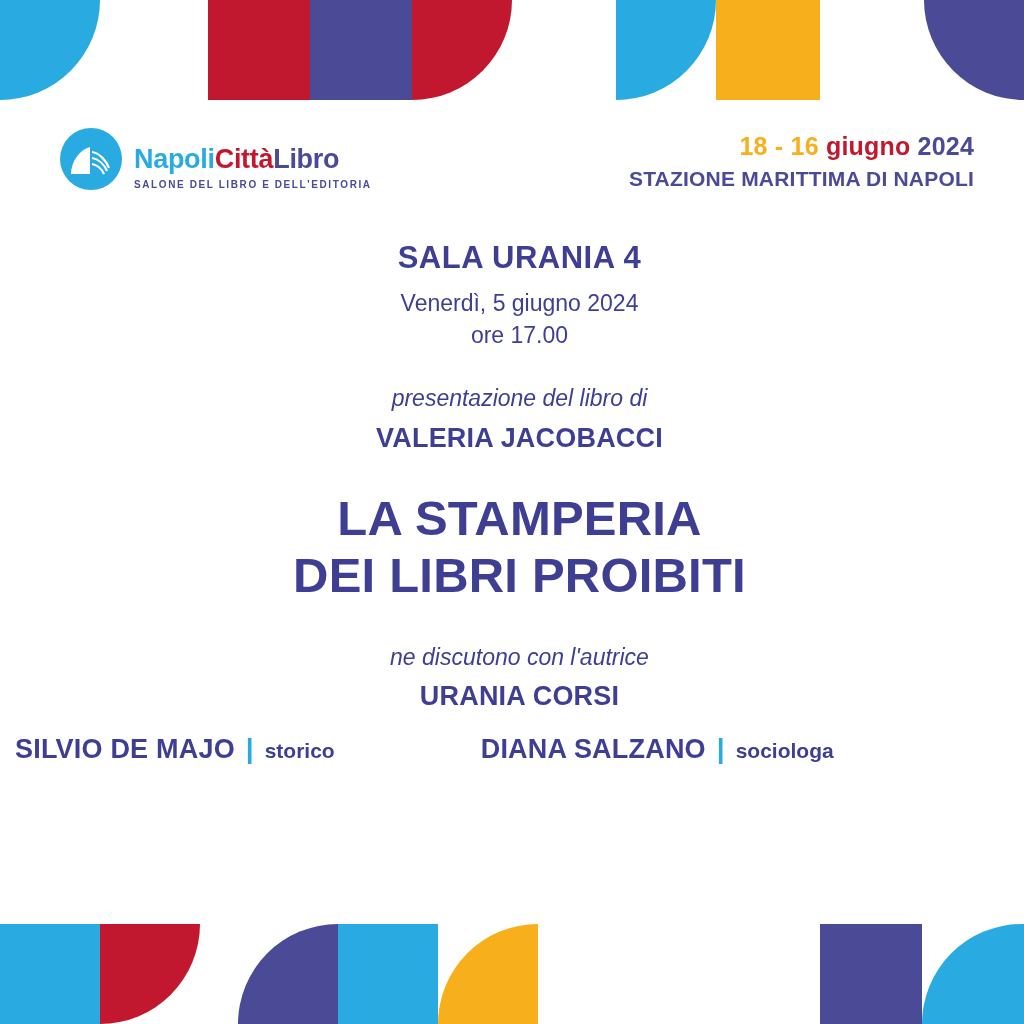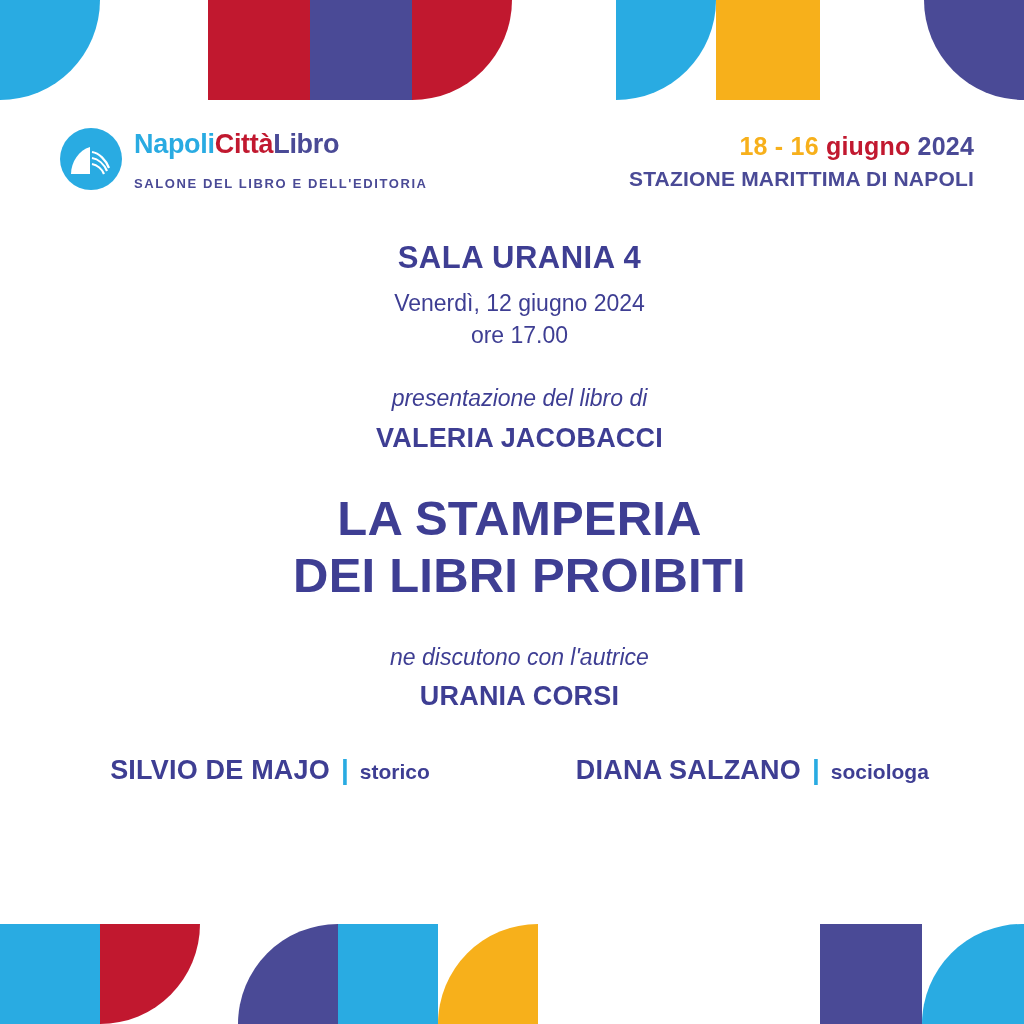--- a/index.html
+++ b/index.html
@@ -64,22 +64,22 @@
   }
   .logo-mark .page{
     position:absolute;left:9px;top:16px;width:44px;height:34px;
   }
   .logo-text{line-height:1;}
   .logo-title{font-size:27px;font-weight:bold;letter-spacing:-0.3px;}
   .logo-title .n{color:#29abe2;}
   .logo-title .c{color:#c1182f;}
   .logo-title .l{color:#4a4a96;}
   .logo-sub{
-    font-size:13px;font-weight:bold;color:#4a4a96;letter-spacing:1.6px;
-    margin-top:19px;
+    font-size:10px;font-weight:bold;color:#4a4a96;letter-spacing:1.6px;
+    margin-top:7px;
   }
 
   .event-info{position:absolute;right:50px;top:132px;text-align:right;}
   .ev-dates{font-size:25px;font-weight:bold;letter-spacing:0.2px;}
   .ev-dates .d1{color:#f7b01b;}
   .ev-dates .d2{color:#c1182f;}
   .ev-dates .d3{color:#4a4a96;}
   .ev-place{
     font-size:21px;font-weight:bold;color:#4a4a96;margin-top:6px;
     letter-spacing:0.2px;
@@ -93,21 +93,21 @@
   .pres{font-size:23px;font-style:italic;margin-top:36px;}
   .author{font-size:27px;font-weight:bold;margin-top:11px;letter-spacing:0.2px;}
   .book-title{
     font-size:49px;font-weight:bold;margin-top:36px;line-height:1.16;
     letter-spacing:0.2px;
   }
   .discuss{font-size:23px;font-style:italic;margin-top:40px;}
   .moderator{font-size:27px;font-weight:bold;margin-top:10px;letter-spacing:0.2px;}
 
   .guests{
-    display:flex;justify-content:center;gap:146px;margin-top:42px;
+    display:flex;gap:146px;margin-top:21px;
     align-items:baseline;
   }
   .guest{display:flex;align-items:baseline;gap:11px;}
   .guest .nm{font-size:27px;font-weight:bold;letter-spacing:0.2px;}
   .guest .bar{color:#29abe2;font-size:28px;font-weight:bold;}
   .guest .role{font-size:21px;font-weight:bold;}
 
   
   .pub{margin-top:56px;display:flex;flex-direction:column;align-items:center;}
   .pub-name{font-size:14px;margin-top:8px;color:#3e3e93;}
@@ -151,21 +151,21 @@
     </div>
   </div>
 
   <div class="event-info">
     <div class="ev-dates"><span class="d1">18 - 16</span> <span class="d2">giugno</span> <span class="d3">2024</span></div>
     <div class="ev-place">STAZIONE MARITTIMA DI NAPOLI</div>
   </div>
 
   <div class="content">
     <div class="hall">SALA URANIA 4</div>
-    <div class="date">Venerdì, 12 giugno 2024</div>
+    <div class="date">Venerdì, 5 giugno 2024</div>
     <div class="time">ore 17.00</div>
 
     <div class="pres">presentazione del libro di</div>
     <div class="author">VALERIA JACOBACCI</div>
 
     <div class="book-title">
       <div>LA STAMPERIA</div>
       <div>DEI LIBRI PROIBITI</div>
     </div>
 

